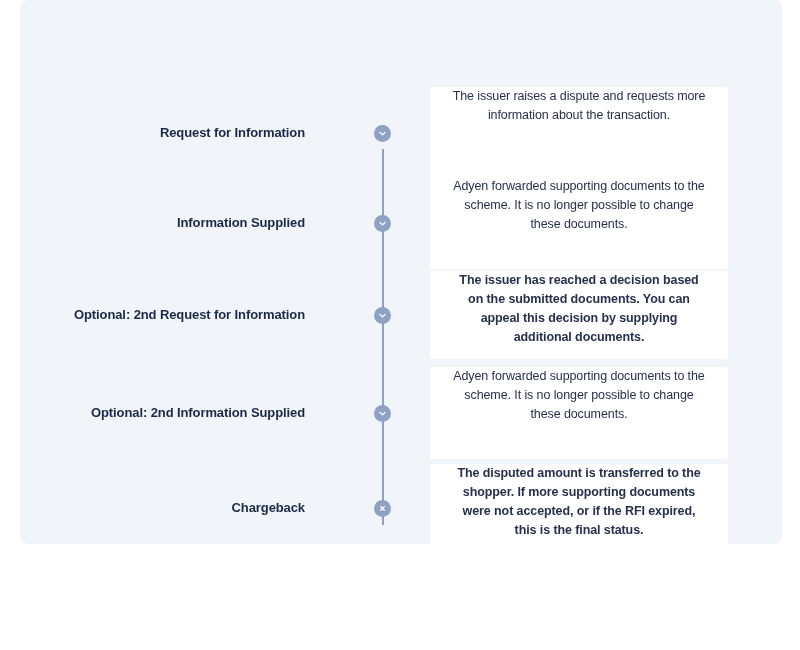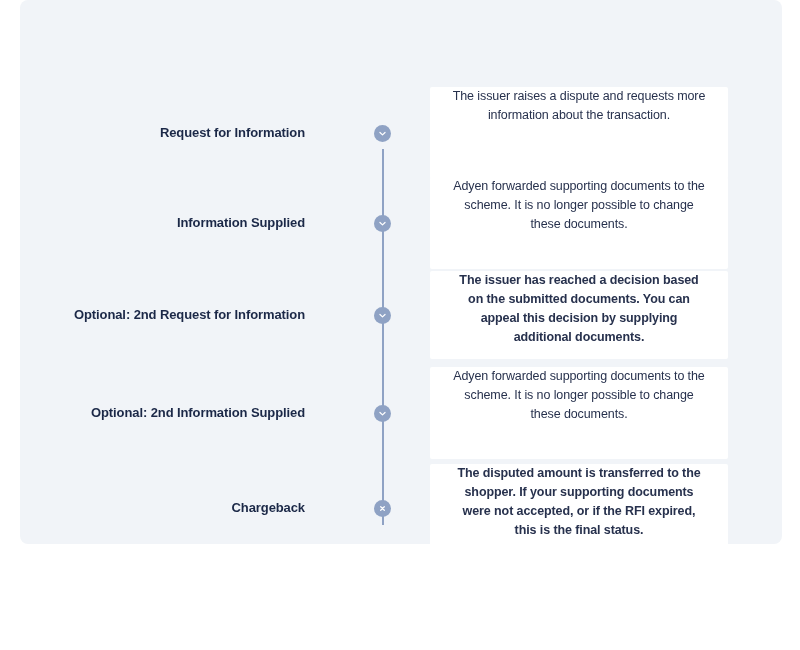--- a/index.html
+++ b/index.html
@@ -162,17 +162,17 @@
   <div class="flow-row" style="top:508px;">
     <div class="step-label">Chargeback</div>
     <div class="step-node">
       <span>
         <svg width="9" height="9" viewBox="0 0 10 10" fill="none">
           <path d="M3 3 L7 7 M7 3 L3 7" stroke="#ffffff" stroke-width="1.4" stroke-linecap="round"></path>
         </svg>
       </span>
     </div>
     <div class="step-card card-h-88">
-      <div class="step-card-text">The disputed amount is transferred to the shopper. If your supporting documents were not accepted, or if the RFI expired, this is the final status.</div>
+      <div class="step-card-text">The disputed amount is transferred to the shopper. If more supporting documents were not accepted, or if the RFI expired, this is the final status.</div>
     </div>
   </div>
 
 </div>
 
 </body></html>

